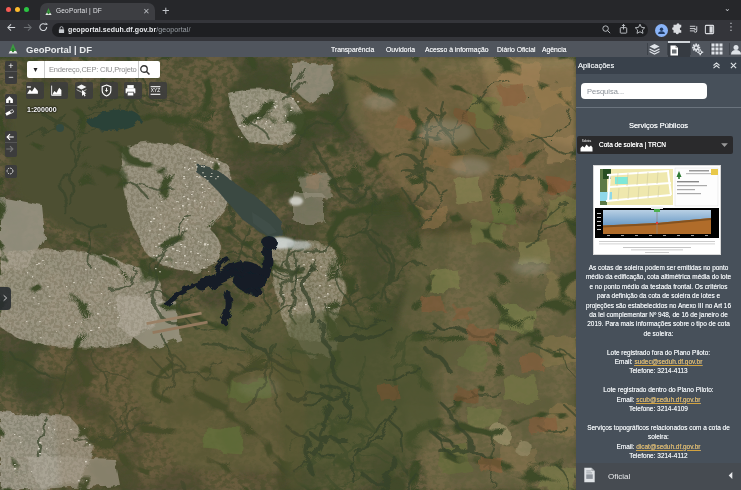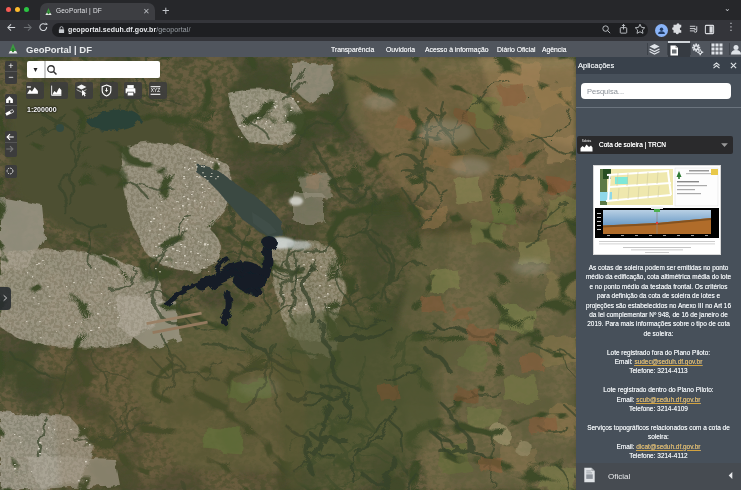--- a/index.html
+++ b/index.html
@@ -31,21 +31,21 @@
   .zbtn { height:11px; color:#fff; font-size:9px; line-height:10px; text-align:center; }
   .zic { height:12px; text-align:center; padding-top:1px; }
   #expander { left:0; top:287px; width:11px; height:23px; background:rgba(40,44,48,0.9); border-radius:0 4px 4px 0; padding:6px 0 0 1px; }
   
   .hic { top:41px; width:19px; height:16px; text-align:center; padding-top:2px; }
   .hsep { top:43px; width:1px; height:12px; background:#3e434a; }
   
   #panel { left:576px; top:57px; width:165px; height:433px; background:#47505a; }
   #phead { left:576px; top:57px; width:165px; height:17px; background:#39414b; }
   #phead span { position:absolute; left:2px; top:3.5px; font-size:7.5px; color:#dfe3e6; text-shadow:0 0 0.5px #dfe3e6; }
-  #psearch { left:581px; top:83px; width:150px; height:16px; background:#fff; border-radius:4px; }
+  #psearch { left:581px; top:83px; width:126px; height:16px; background:#fff; border-radius:4px; }
   #psearch span { position:absolute; left:6px; top:4px; font-size:7.5px; color:#8a9097; }
   #psep { left:576px; top:107px; width:165px; height:1px; background:#6a737d; }
   #sptitle { left:576px; top:121px; width:165px; text-align:center; font-size:7.5px; color:#f2f4f6; text-shadow:0 0 0.5px #f2f4f6; }
   #blackbar { left:577px; top:136px; width:156px; height:18px; background:#2a2a2c; border-radius:2px; }
   #bbtext { left:599px; top:141px; font-size:7px; color:#fff; transform:scaleX(0.93); transform-origin:left center; text-shadow:0 0 0.5px #fff; }
   #thumb { left:593px; top:165px; width:128px; height:90px; background:#fff; }
   #ptext { left:571px; top:263px; width:175px; text-align:center; font-size:7px; line-height:9.4px; color:#e8ecef; transform:scaleX(0.923); transform-origin:center top; text-shadow:0 0 0.5px #e8ecef; }
   #ptext a { color:#d2a23f; }
   #sisduc { left:576px; top:463px; width:165px; height:27px; background:#464b51; }
   #sisduc span { position:absolute; left:32px; top:9px; font-size:8px; color:#e8eaec; }
@@ -614,20 +614,21 @@
         <ellipse cx="470" cy="110" rx="20" ry="9" fill="#c8ccc6"></ellipse>
         <ellipse cx="380" cy="45" rx="16" ry="8" fill="#c8ccc6"></ellipse>
         <ellipse cx="530" cy="210" rx="18" ry="8" fill="#c0c4be"></ellipse>
         <ellipse cx="260" cy="330" rx="22" ry="10" fill="#9aa08e" opacity="0.6"></ellipse>
       </g>
     </svg>
   </div>
 
   <div class="abs" id="searchbox">
     <div id="sb-dd">▾</div>
+    <div id="sb-in">Endereço,CEP: CIU,Projeto</div>
     <div id="sb-btn">
         <svg width="12" height="12" viewBox="0 0 24 24">
           <circle cx="10" cy="10" r="6.5" fill="none" stroke="#333" stroke-width="2.6"></circle>
           <line x1="15" y1="15" x2="21" y2="21" stroke="#333" stroke-width="3"></line>
         </svg>
       </div>
   </div>
   <div class="tbtn abs" style="left:26px">
       <svg width="13" height="13" viewBox="0 0 24 24">
         <path d="M2 18 L7 10 L11 14 L16 6 L22 13 L22 18 Z" fill="#fff"></path>
@@ -893,20 +894,21 @@
     </div>
   <div class="abs" style="left:729px;top:61px">
       <svg width="9" height="9" viewBox="0 0 24 24">
         <path d="M5 5 L19 19 M19 5 L5 19" stroke="#dfe3e6" stroke-width="3"></path>
       </svg>
     </div>
   <div id="psearch" class="abs">
       <span>Pesquisa...</span>
     </div>
   <div id="psep" class="abs"></div>
+  <div id="sptitle" class="abs">Serviços Públicos</div>
   <div id="blackbar" class="abs"></div>
   <div class="abs" style="left:580px;top:139px;width:13px;height:13px">
     <div style="font-size:3px;color:#fff;text-align:center">Soleira</div>
     <svg width="13" height="9" viewBox="0 0 26 18">
         <path d="M1 17 L1 10 L5 6 L9 9 L13 3 L18 8 L22 5 L25 9 L25 17 Z" fill="#fff"></path>
       </svg>
   </div>
   <div id="bbtext" class="abs">Cota de soleira | TRCN</div>
   <div class="abs" style="left:720px;top:142px">
       <svg width="9" height="6" viewBox="0 0 24 14">

